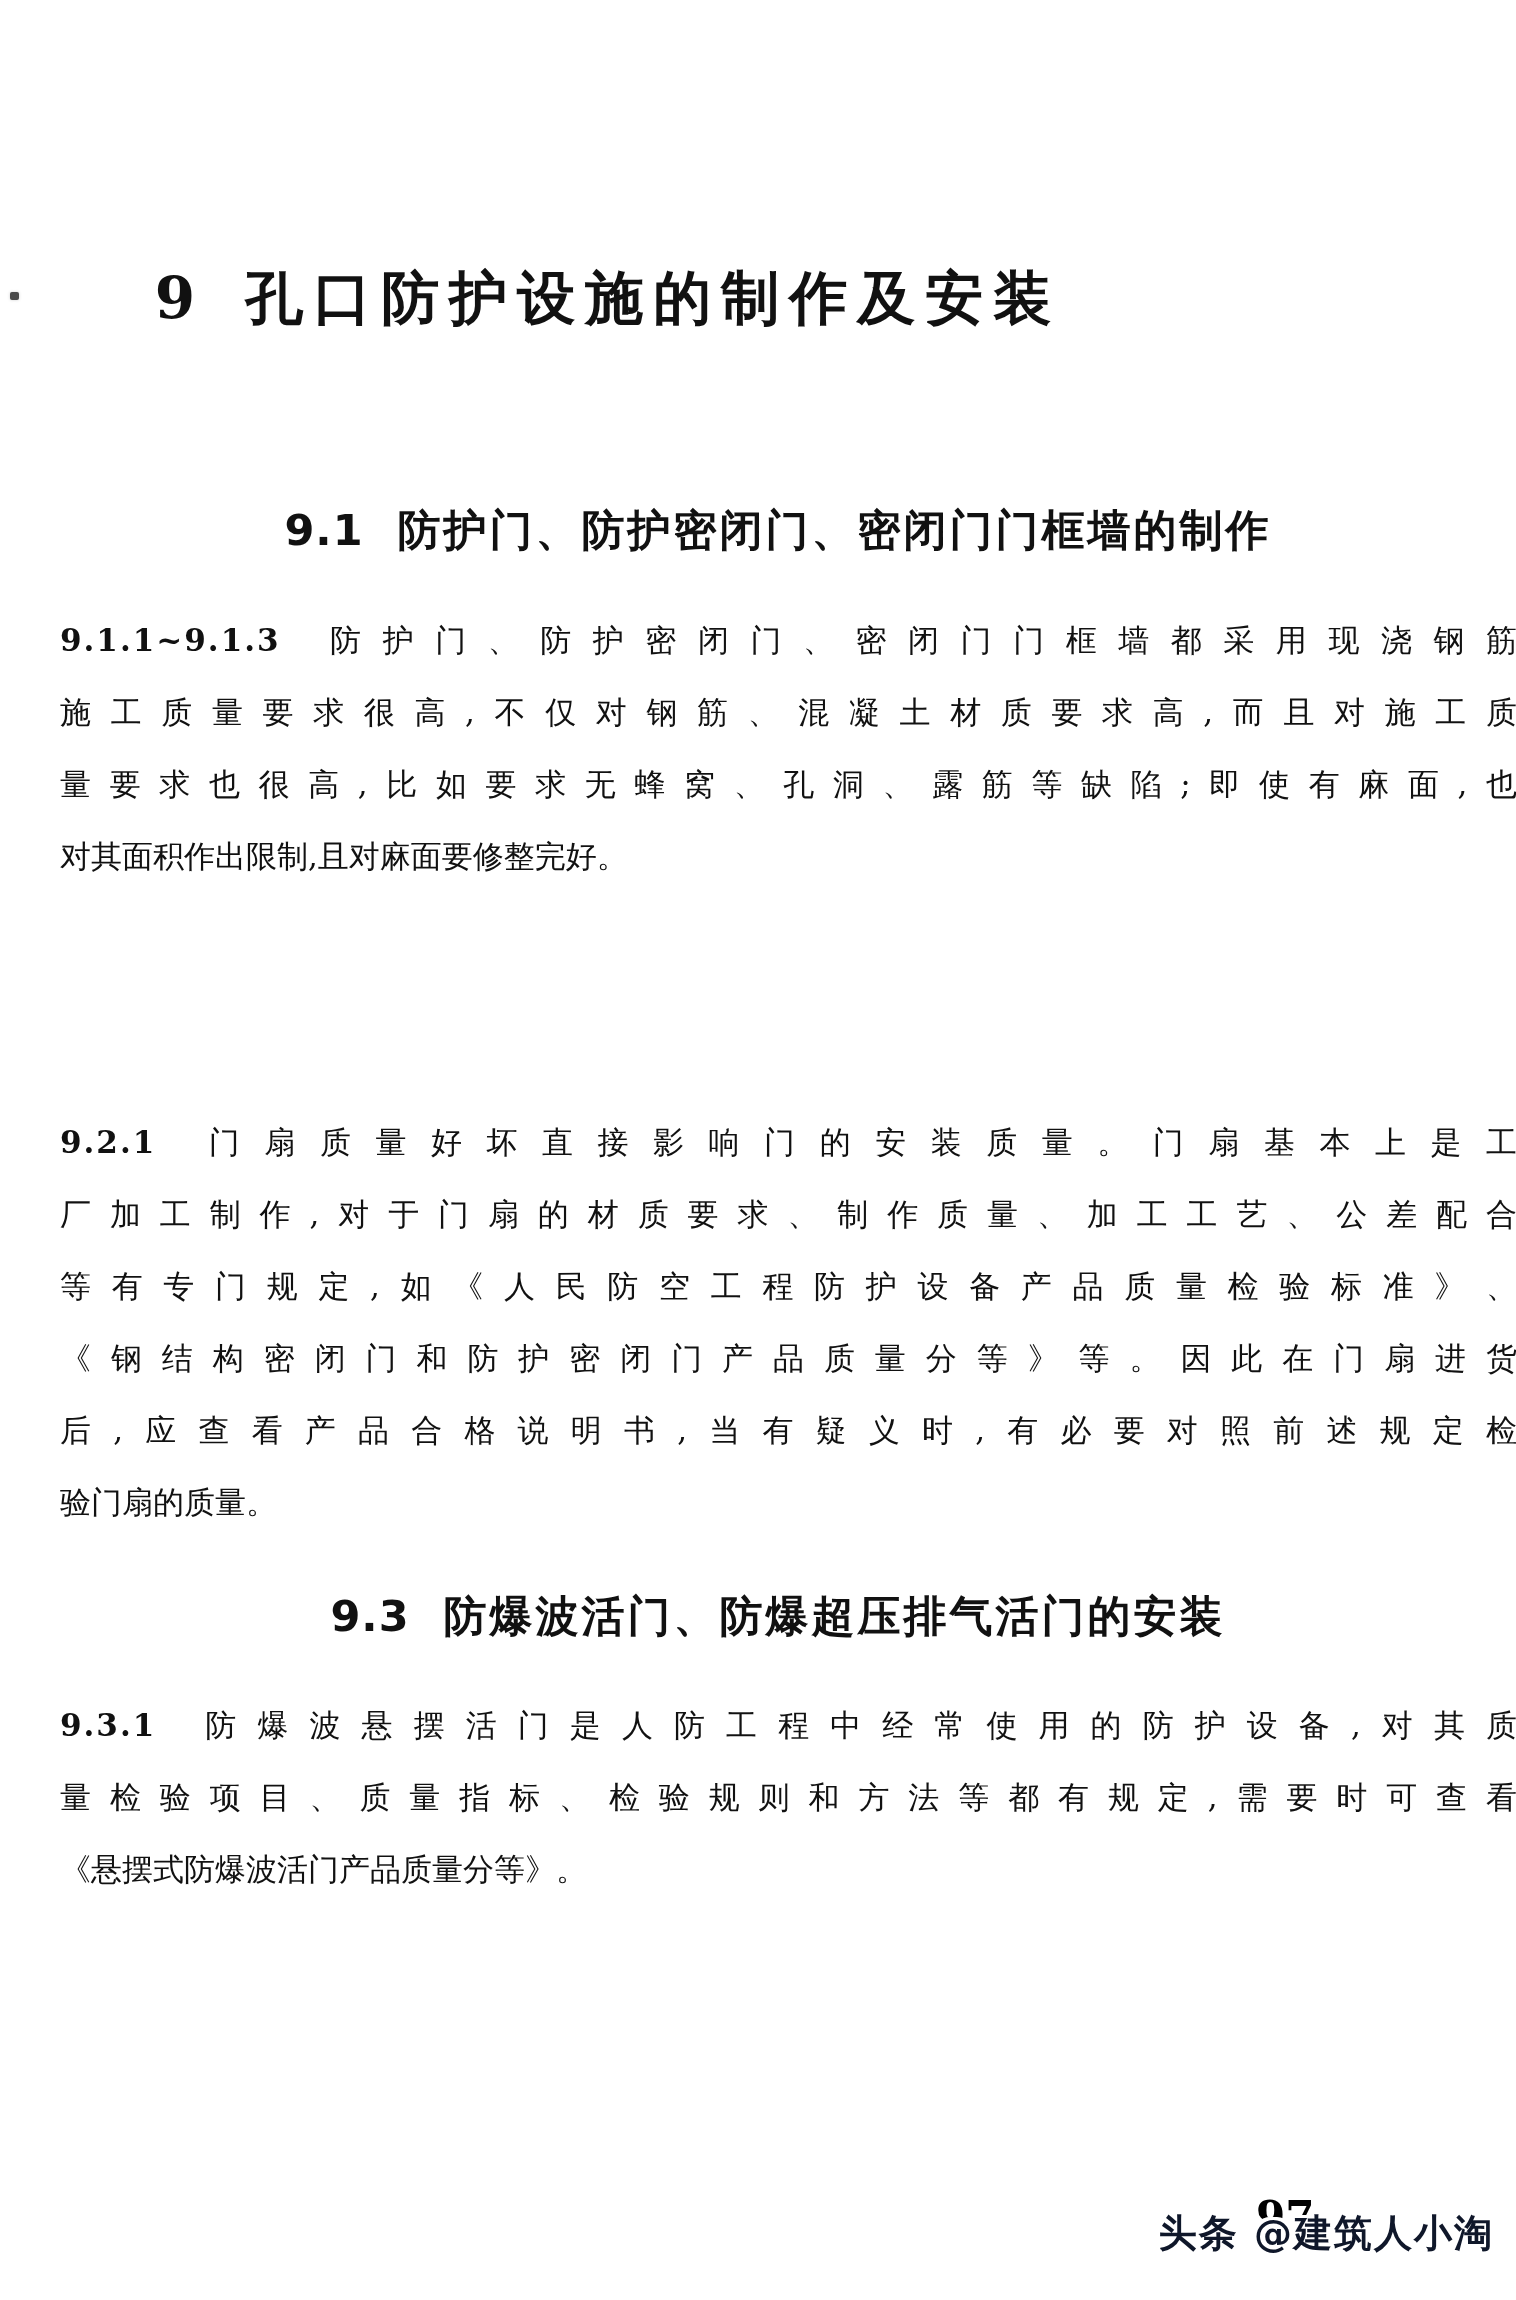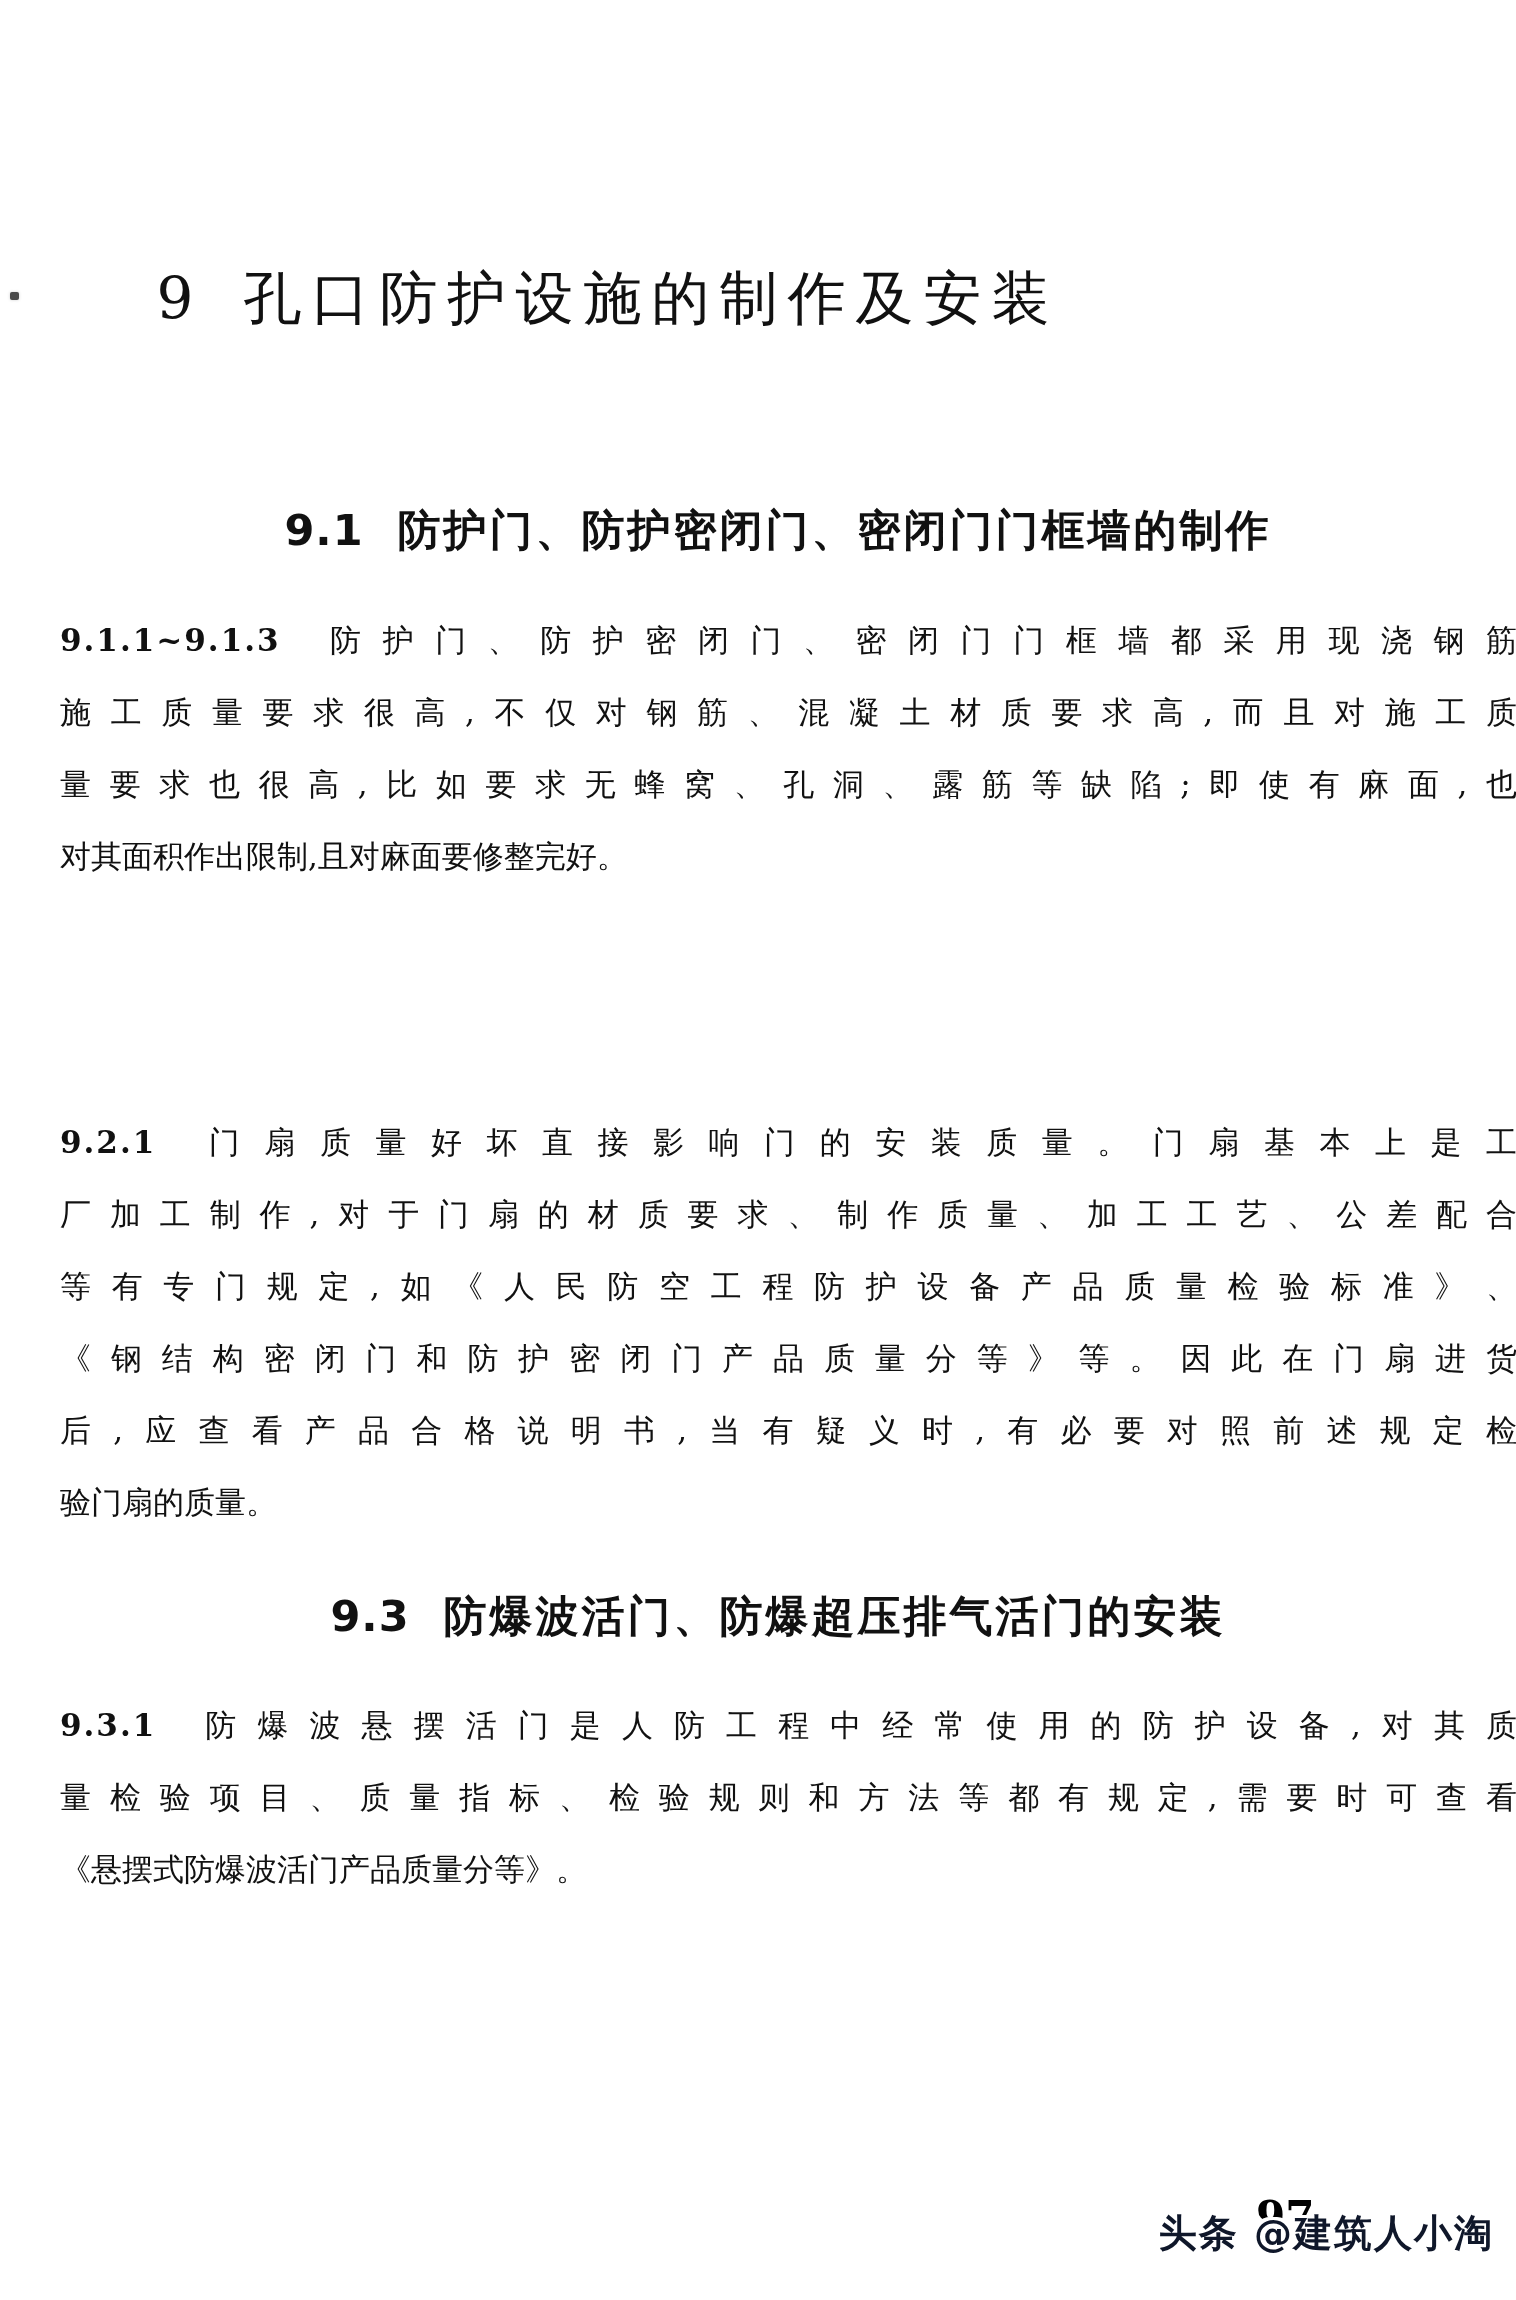--- a/index.html
+++ b/index.html
@@ -12,21 +12,21 @@
     color:#111;
   }
   .scan-speck{
     position:absolute;left:10px;top:292px;width:9px;height:8px;
     background:#4a4a4a;border-radius:2px;box-shadow:0 0 3px rgba(200,200,200,.9);
   }
   .doc-title{
     position:absolute;left:0;top:264px;width:1216px;
     text-align:center;
     font-family:"DejaVu Serif","Liberation Serif",serif;
-    font-weight:400;font-size:58px;line-height:1.2;
+    font-weight:700;font-size:58px;line-height:1.2;
     letter-spacing:10px;white-space:nowrap;
   }
   .doc-title .t-num{letter-spacing:0;margin-right:50px;}
   .sec-heading{
     position:absolute;left:0;width:1516px;
     text-align:center;
     font-family:"DejaVu Sans","Liberation Sans",sans-serif;
     font-weight:700;font-size:43px;line-height:1.15;
     letter-spacing:3px;white-space:nowrap;padding-left:20px;
   }

